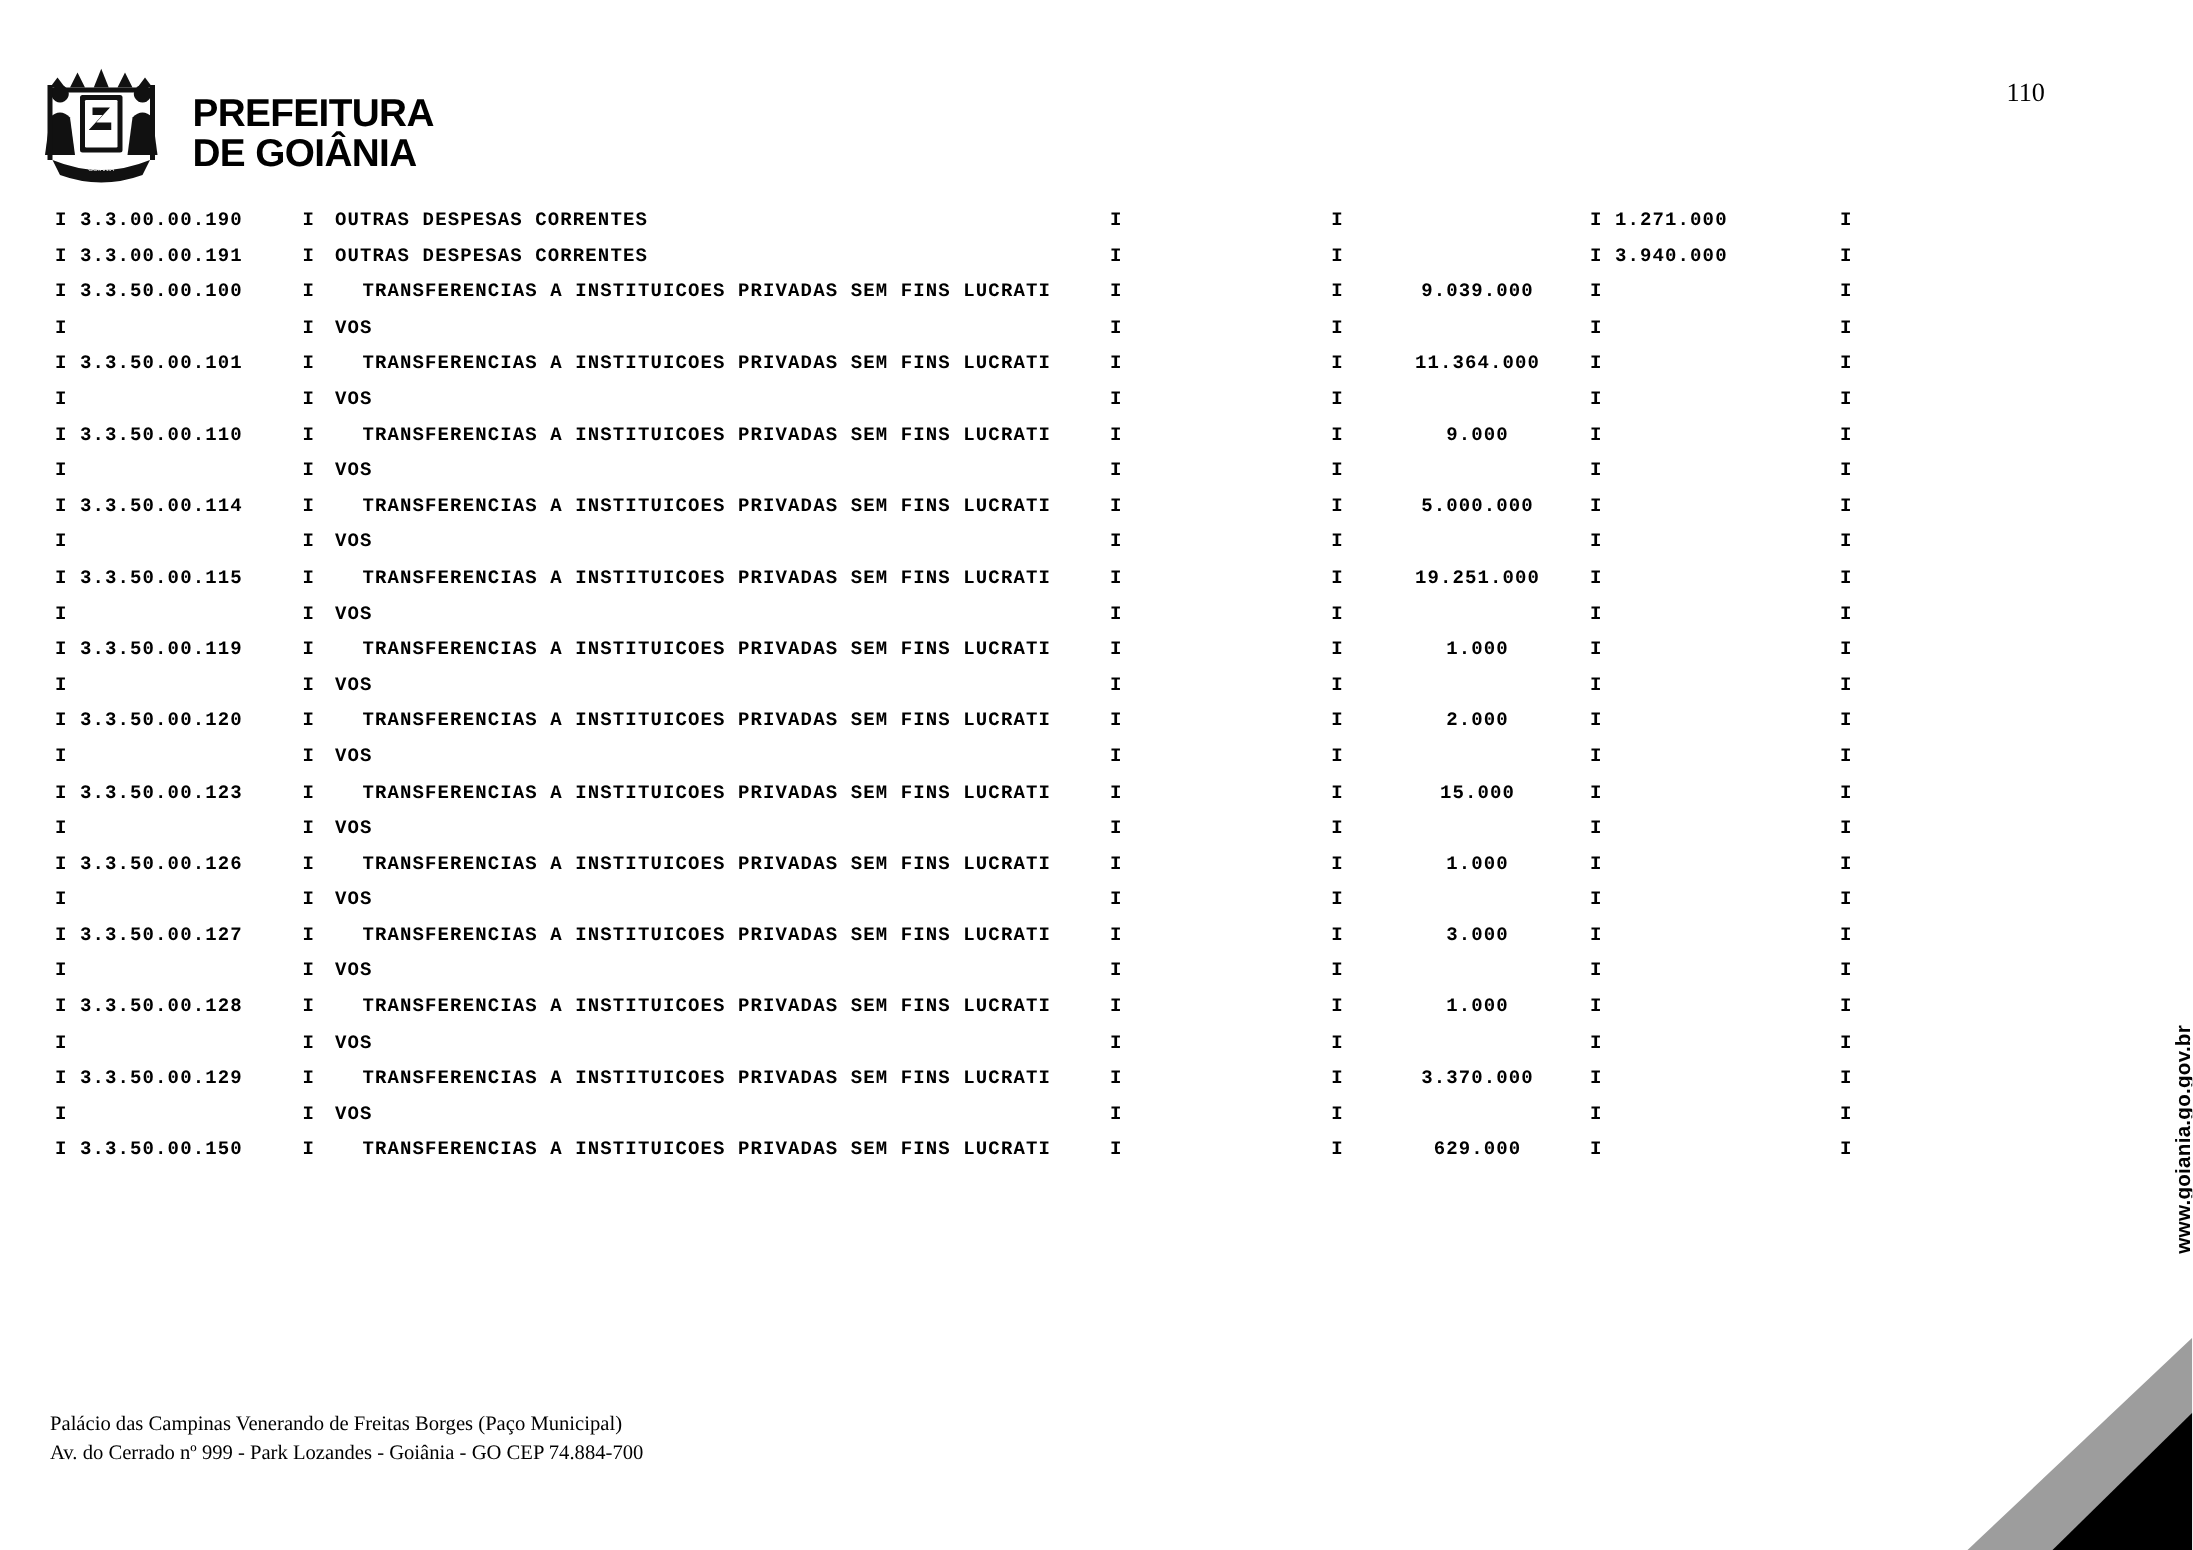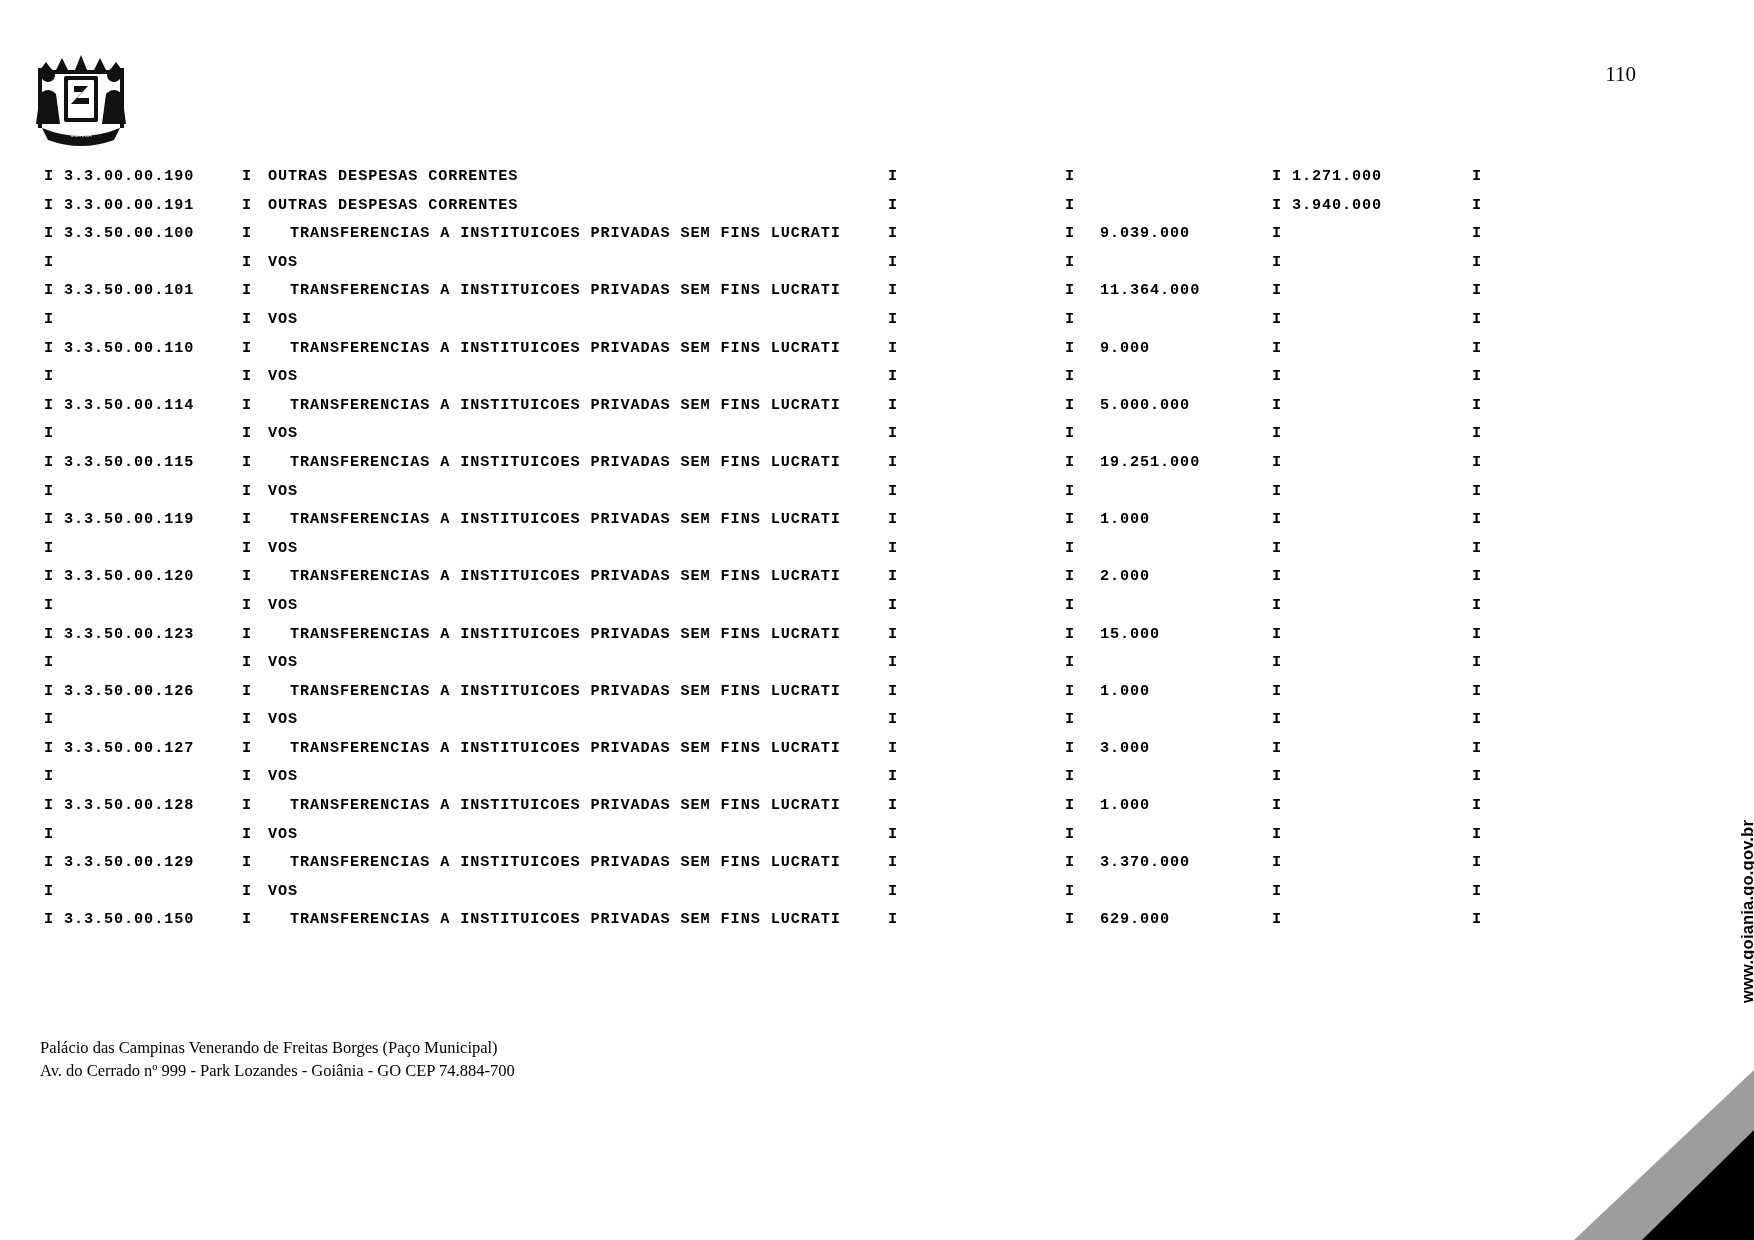--- a/index.html
+++ b/index.html
@@ -74,30 +74,30 @@
     top: 0;
   }
   .col-sep1 { left: 4px; }
   .col-code { left: 24px; }
   .col-sep2 { left: 202px; }
   .col-desc { left: 228px; }
   .col-descind { left: 250px; }
   .col-vos { left: 228px; text-align: center; }
   .col-sep3 { left: 848px; }
   .col-sep4 { left: 1025px; }
-  .col-val1 { left: 1060px; width: 164px; text-align: left; }
+  .col-val1 { left: 1060px; width: 164px; text-align: center; }
   .col-sep5 { left: 1232px; }
   .col-val2 { left: 1252px; width: 164px; text-align: left; }
   .col-sep6 { left: 1432px; }
 
   
   .footer {
     position: absolute;
     left: 40px;
-    top: 1036px;
+    top: 1127px;
     font-family: "Liberation Serif", serif;
     font-size: 16.5px;
     line-height: 1.42;
   }
   .footer div { white-space: nowrap; }
 
   
   .side-url {
     position: absolute;
     right: 16px;
@@ -158,20 +158,24 @@
         </g>
         <g fill="#ffffff" font-size="5" font-family="Liberation Sans, sans-serif">
           <text x="59" y="89" text-anchor="middle">GOIANIA</text>
         </g>
         <g fill="#111111">
           <rect x="16" y="20" width="4" height="60"></rect>
           <rect x="98" y="20" width="4" height="60"></rect>
         </g>
       </svg>
     </div>
+    <div class="brand">
+      <div class="l1">PREFEITURA</div>
+      <div class="l2">DE GOIÂNIA</div>
+    </div>
   </div>
 
   <div class="page-number">110</div>
 
   <div class="listing" id="listing"><div class="row"><span class="c col-sep1">I</span><span class="c col-code">3.3.00.00.190</span><span class="c col-sep2">I</span><span class="c col-desc">OUTRAS DESPESAS CORRENTES</span><span class="c col-sep3">I</span><span class="c col-sep4">I</span><span class="c col-val1"></span><span class="c col-sep5">I</span><span class="c col-val2">1.271.000</span><span class="c col-sep6">I</span></div><div class="row"><span class="c col-sep1">I</span><span class="c col-code">3.3.00.00.191</span><span class="c col-sep2">I</span><span class="c col-desc">OUTRAS DESPESAS CORRENTES</span><span class="c col-sep3">I</span><span class="c col-sep4">I</span><span class="c col-val1"></span><span class="c col-sep5">I</span><span class="c col-val2">3.940.000</span><span class="c col-sep6">I</span></div><div class="row"><span class="c col-sep1">I</span><span class="c col-code">3.3.50.00.100</span><span class="c col-sep2">I</span><span class="c col-descind">TRANSFERENCIAS A INSTITUICOES PRIVADAS SEM FINS LUCRATI</span><span class="c col-sep3">I</span><span class="c col-sep4">I</span><span class="c col-val1">9.039.000</span><span class="c col-sep5">I</span><span class="c col-val2"></span><span class="c col-sep6">I</span></div><div class="row"><span class="c col-sep1">I</span><span class="c col-code"></span><span class="c col-sep2">I</span><span class="c col-vos">VOS</span><span class="c col-sep3">I</span><span class="c col-sep4">I</span><span class="c col-val1"></span><span class="c col-sep5">I</span><span class="c col-val2"></span><span class="c col-sep6">I</span></div><div class="row"><span class="c col-sep1">I</span><span class="c col-code">3.3.50.00.101</span><span class="c col-sep2">I</span><span class="c col-descind">TRANSFERENCIAS A INSTITUICOES PRIVADAS SEM FINS LUCRATI</span><span class="c col-sep3">I</span><span class="c col-sep4">I</span><span class="c col-val1">11.364.000</span><span class="c col-sep5">I</span><span class="c col-val2"></span><span class="c col-sep6">I</span></div><div class="row"><span class="c col-sep1">I</span><span class="c col-code"></span><span class="c col-sep2">I</span><span class="c col-vos">VOS</span><span class="c col-sep3">I</span><span class="c col-sep4">I</span><span class="c col-val1"></span><span class="c col-sep5">I</span><span class="c col-val2"></span><span class="c col-sep6">I</span></div><div class="row"><span class="c col-sep1">I</span><span class="c col-code">3.3.50.00.110</span><span class="c col-sep2">I</span><span class="c col-descind">TRANSFERENCIAS A INSTITUICOES PRIVADAS SEM FINS LUCRATI</span><span class="c col-sep3">I</span><span class="c col-sep4">I</span><span class="c col-val1">9.000</span><span class="c col-sep5">I</span><span class="c col-val2"></span><span class="c col-sep6">I</span></div><div class="row"><span class="c col-sep1">I</span><span class="c col-code"></span><span class="c col-sep2">I</span><span class="c col-vos">VOS</span><span class="c col-sep3">I</span><span class="c col-sep4">I</span><span class="c col-val1"></span><span class="c col-sep5">I</span><span class="c col-val2"></span><span class="c col-sep6">I</span></div><div class="row"><span class="c col-sep1">I</span><span class="c col-code">3.3.50.00.114</span><span class="c col-sep2">I</span><span class="c col-descind">TRANSFERENCIAS A INSTITUICOES PRIVADAS SEM FINS LUCRATI</span><span class="c col-sep3">I</span><span class="c col-sep4">I</span><span class="c col-val1">5.000.000</span><span class="c col-sep5">I</span><span class="c col-val2"></span><span class="c col-sep6">I</span></div><div class="row"><span class="c col-sep1">I</span><span class="c col-code"></span><span class="c col-sep2">I</span><span class="c col-vos">VOS</span><span class="c col-sep3">I</span><span class="c col-sep4">I</span><span class="c col-val1"></span><span class="c col-sep5">I</span><span class="c col-val2"></span><span class="c col-sep6">I</span></div><div class="row"><span class="c col-sep1">I</span><span class="c col-code">3.3.50.00.115</span><span class="c col-sep2">I</span><span class="c col-descind">TRANSFERENCIAS A INSTITUICOES PRIVADAS SEM FINS LUCRATI</span><span class="c col-sep3">I</span><span class="c col-sep4">I</span><span class="c col-val1">19.251.000</span><span class="c col-sep5">I</span><span class="c col-val2"></span><span class="c col-sep6">I</span></div><div class="row"><span class="c col-sep1">I</span><span class="c col-code"></span><span class="c col-sep2">I</span><span class="c col-vos">VOS</span><span class="c col-sep3">I</span><span class="c col-sep4">I</span><span class="c col-val1"></span><span class="c col-sep5">I</span><span class="c col-val2"></span><span class="c col-sep6">I</span></div><div class="row"><span class="c col-sep1">I</span><span class="c col-code">3.3.50.00.119</span><span class="c col-sep2">I</span><span class="c col-descind">TRANSFERENCIAS A INSTITUICOES PRIVADAS SEM FINS LUCRATI</span><span class="c col-sep3">I</span><span class="c col-sep4">I</span><span class="c col-val1">1.000</span><span class="c col-sep5">I</span><span class="c col-val2"></span><span class="c col-sep6">I</span></div><div class="row"><span class="c col-sep1">I</span><span class="c col-code"></span><span class="c col-sep2">I</span><span class="c col-vos">VOS</span><span class="c col-sep3">I</span><span class="c col-sep4">I</span><span class="c col-val1"></span><span class="c col-sep5">I</span><span class="c col-val2"></span><span class="c col-sep6">I</span></div><div class="row"><span class="c col-sep1">I</span><span class="c col-code">3.3.50.00.120</span><span class="c col-sep2">I</span><span class="c col-descind">TRANSFERENCIAS A INSTITUICOES PRIVADAS SEM FINS LUCRATI</span><span class="c col-sep3">I</span><span class="c col-sep4">I</span><span class="c col-val1">2.000</span><span class="c col-sep5">I</span><span class="c col-val2"></span><span class="c col-sep6">I</span></div><div class="row"><span class="c col-sep1">I</span><span class="c col-code"></span><span class="c col-sep2">I</span><span class="c col-vos">VOS</span><span class="c col-sep3">I</span><span class="c col-sep4">I</span><span class="c col-val1"></span><span class="c col-sep5">I</span><span class="c col-val2"></span><span class="c col-sep6">I</span></div><div class="row"><span class="c col-sep1">I</span><span class="c col-code">3.3.50.00.123</span><span class="c col-sep2">I</span><span class="c col-descind">TRANSFERENCIAS A INSTITUICOES PRIVADAS SEM FINS LUCRATI</span><span class="c col-sep3">I</span><span class="c col-sep4">I</span><span class="c col-val1">15.000</span><span class="c col-sep5">I</span><span class="c col-val2"></span><span class="c col-sep6">I</span></div><div class="row"><span class="c col-sep1">I</span><span class="c col-code"></span><span class="c col-sep2">I</span><span class="c col-vos">VOS</span><span class="c col-sep3">I</span><span class="c col-sep4">I</span><span class="c col-val1"></span><span class="c col-sep5">I</span><span class="c col-val2"></span><span class="c col-sep6">I</span></div><div class="row"><span class="c col-sep1">I</span><span class="c col-code">3.3.50.00.126</span><span class="c col-sep2">I</span><span class="c col-descind">TRANSFERENCIAS A INSTITUICOES PRIVADAS SEM FINS LUCRATI</span><span class="c col-sep3">I</span><span class="c col-sep4">I</span><span class="c col-val1">1.000</span><span class="c col-sep5">I</span><span class="c col-val2"></span><span class="c col-sep6">I</span></div><div class="row"><span class="c col-sep1">I</span><span class="c col-code"></span><span class="c col-sep2">I</span><span class="c col-vos">VOS</span><span class="c col-sep3">I</span><span class="c col-sep4">I</span><span class="c col-val1"></span><span class="c col-sep5">I</span><span class="c col-val2"></span><span class="c col-sep6">I</span></div><div class="row"><span class="c col-sep1">I</span><span class="c col-code">3.3.50.00.127</span><span class="c col-sep2">I</span><span class="c col-descind">TRANSFERENCIAS A INSTITUICOES PRIVADAS SEM FINS LUCRATI</span><span class="c col-sep3">I</span><span class="c col-sep4">I</span><span class="c col-val1">3.000</span><span class="c col-sep5">I</span><span class="c col-val2"></span><span class="c col-sep6">I</span></div><div class="row"><span class="c col-sep1">I</span><span class="c col-code"></span><span class="c col-sep2">I</span><span class="c col-vos">VOS</span><span class="c col-sep3">I</span><span class="c col-sep4">I</span><span class="c col-val1"></span><span class="c col-sep5">I</span><span class="c col-val2"></span><span class="c col-sep6">I</span></div><div class="row"><span class="c col-sep1">I</span><span class="c col-code">3.3.50.00.128</span><span class="c col-sep2">I</span><span class="c col-descind">TRANSFERENCIAS A INSTITUICOES PRIVADAS SEM FINS LUCRATI</span><span class="c col-sep3">I</span><span class="c col-sep4">I</span><span class="c col-val1">1.000</span><span class="c col-sep5">I</span><span class="c col-val2"></span><span class="c col-sep6">I</span></div><div class="row"><span class="c col-sep1">I</span><span class="c col-code"></span><span class="c col-sep2">I</span><span class="c col-vos">VOS</span><span class="c col-sep3">I</span><span class="c col-sep4">I</span><span class="c col-val1"></span><span class="c col-sep5">I</span><span class="c col-val2"></span><span class="c col-sep6">I</span></div><div class="row"><span class="c col-sep1">I</span><span class="c col-code">3.3.50.00.129</span><span class="c col-sep2">I</span><span class="c col-descind">TRANSFERENCIAS A INSTITUICOES PRIVADAS SEM FINS LUCRATI</span><span class="c col-sep3">I</span><span class="c col-sep4">I</span><span class="c col-val1">3.370.000</span><span class="c col-sep5">I</span><span class="c col-val2"></span><span class="c col-sep6">I</span></div><div class="row"><span class="c col-sep1">I</span><span class="c col-code"></span><span class="c col-sep2">I</span><span class="c col-vos">VOS</span><span class="c col-sep3">I</span><span class="c col-sep4">I</span><span class="c col-val1"></span><span class="c col-sep5">I</span><span class="c col-val2"></span><span class="c col-sep6">I</span></div><div class="row"><span class="c col-sep1">I</span><span class="c col-code">3.3.50.00.150</span><span class="c col-sep2">I</span><span class="c col-descind">TRANSFERENCIAS A INSTITUICOES PRIVADAS SEM FINS LUCRATI</span><span class="c col-sep3">I</span><span class="c col-sep4">I</span><span class="c col-val1">629.000</span><span class="c col-sep5">I</span><span class="c col-val2"></span><span class="c col-sep6">I</span></div></div>
 
   <div class="footer">
     <div>Palácio das Campinas Venerando de Freitas Borges (Paço Municipal)</div>
     <div>Av. do Cerrado nº 999 - Park Lozandes - Goiânia - GO CEP 74.884-700</div>
   </div>

